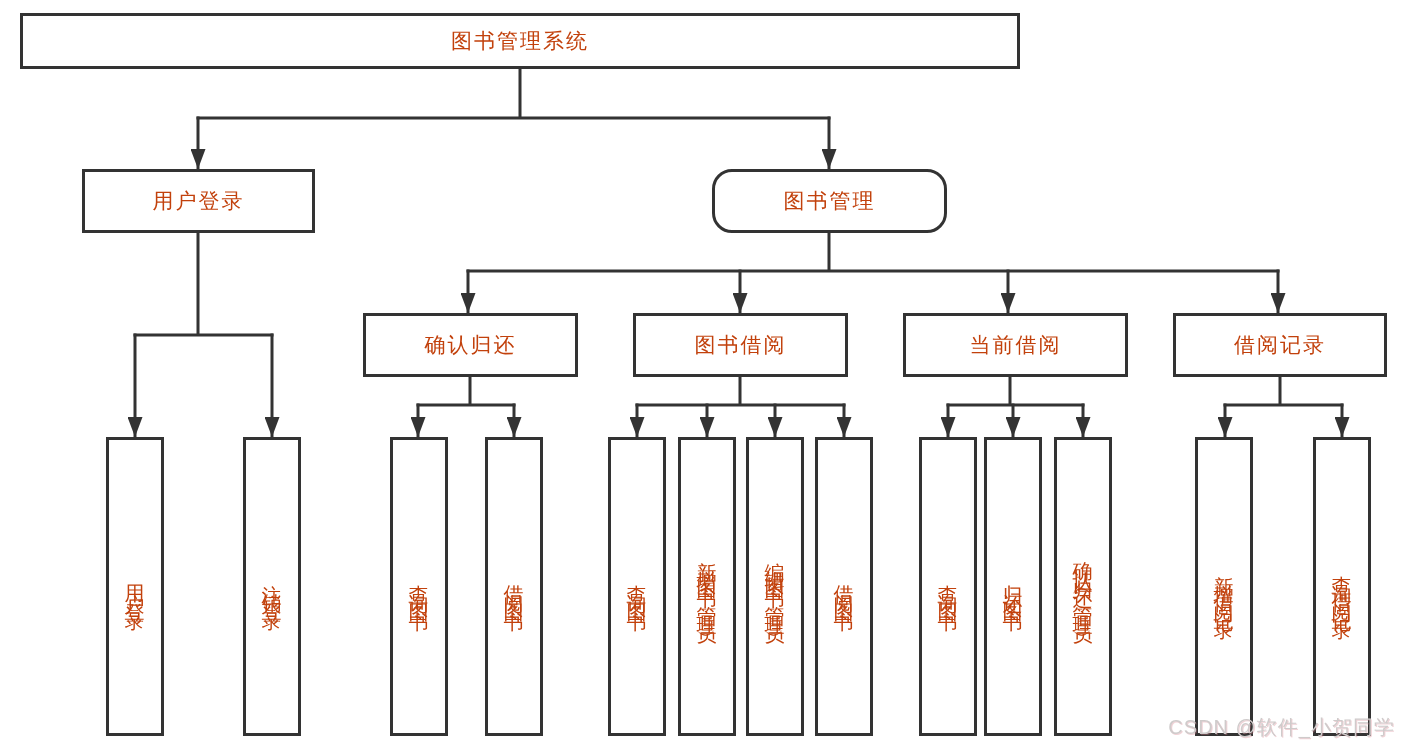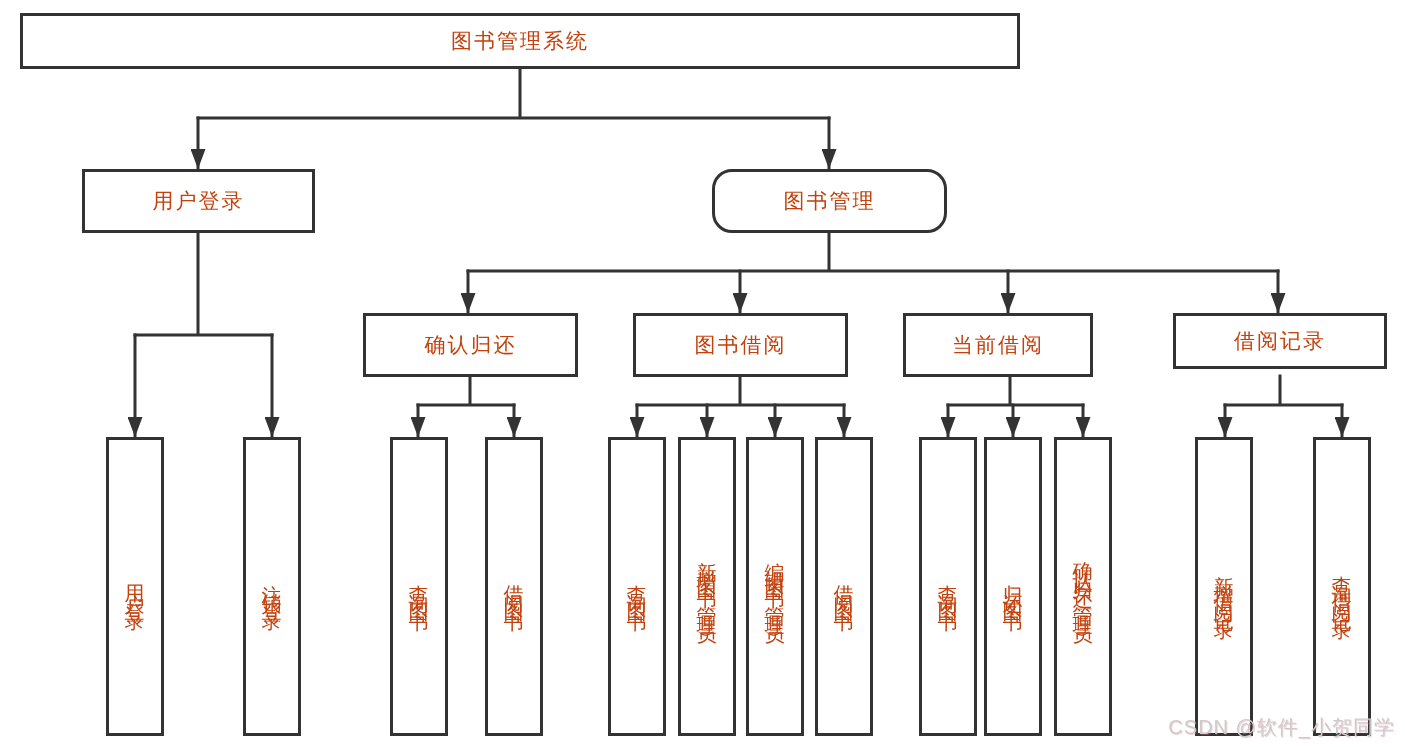--- a/index.html
+++ b/index.html
@@ -38,22 +38,22 @@
     letter-spacing: 9px;
     line-height: 1;
     white-space: nowrap;
   }
   
   .n-root { left: 20px;  top: 13px;  width: 1000px; height: 56px; }
   .n-l2a  { left: 82px;  top: 169px; width: 233px;  height: 64px; }
   .n-l2b  { left: 712px; top: 169px; width: 235px;  height: 64px; border-radius: 20px; }
   .n-l3a  { left: 363px; top: 313px; width: 215px;  height: 64px; }
   .n-l3b  { left: 633px; top: 313px; width: 215px;  height: 64px; }
-  .n-l3c  { left: 903px; top: 313px; width: 190px;  height: 64px; }
-  .n-l3d  { left: 1173px;top: 313px; width: 214px;  height: 56px; }
+  .n-l3c  { left: 903px; top: 313px; width: 225px;  height: 64px; }
+  .n-l3d  { left: 1173px;top: 313px; width: 214px;  height: 64px; }
   .leaf   { top: 437px; width: 58px; height: 299px; }
   .lf-1a { left: 106px; }  .lf-1b { left: 243px; }
   .lf-2a { left: 390px; }  .lf-2b { left: 485px; }
   .lf-3a { left: 608px; }  .lf-3b { left: 678px; }
   .lf-3c { left: 746px; }  .lf-3d { left: 815px; }
   .lf-4a { left: 919px; }  .lf-4b { left: 984px; }
   .lf-4c { left: 1054px; }
   .lf-5a { left: 1195px; } .lf-5b { left: 1313px; }
   .watermark {
     position: absolute;

